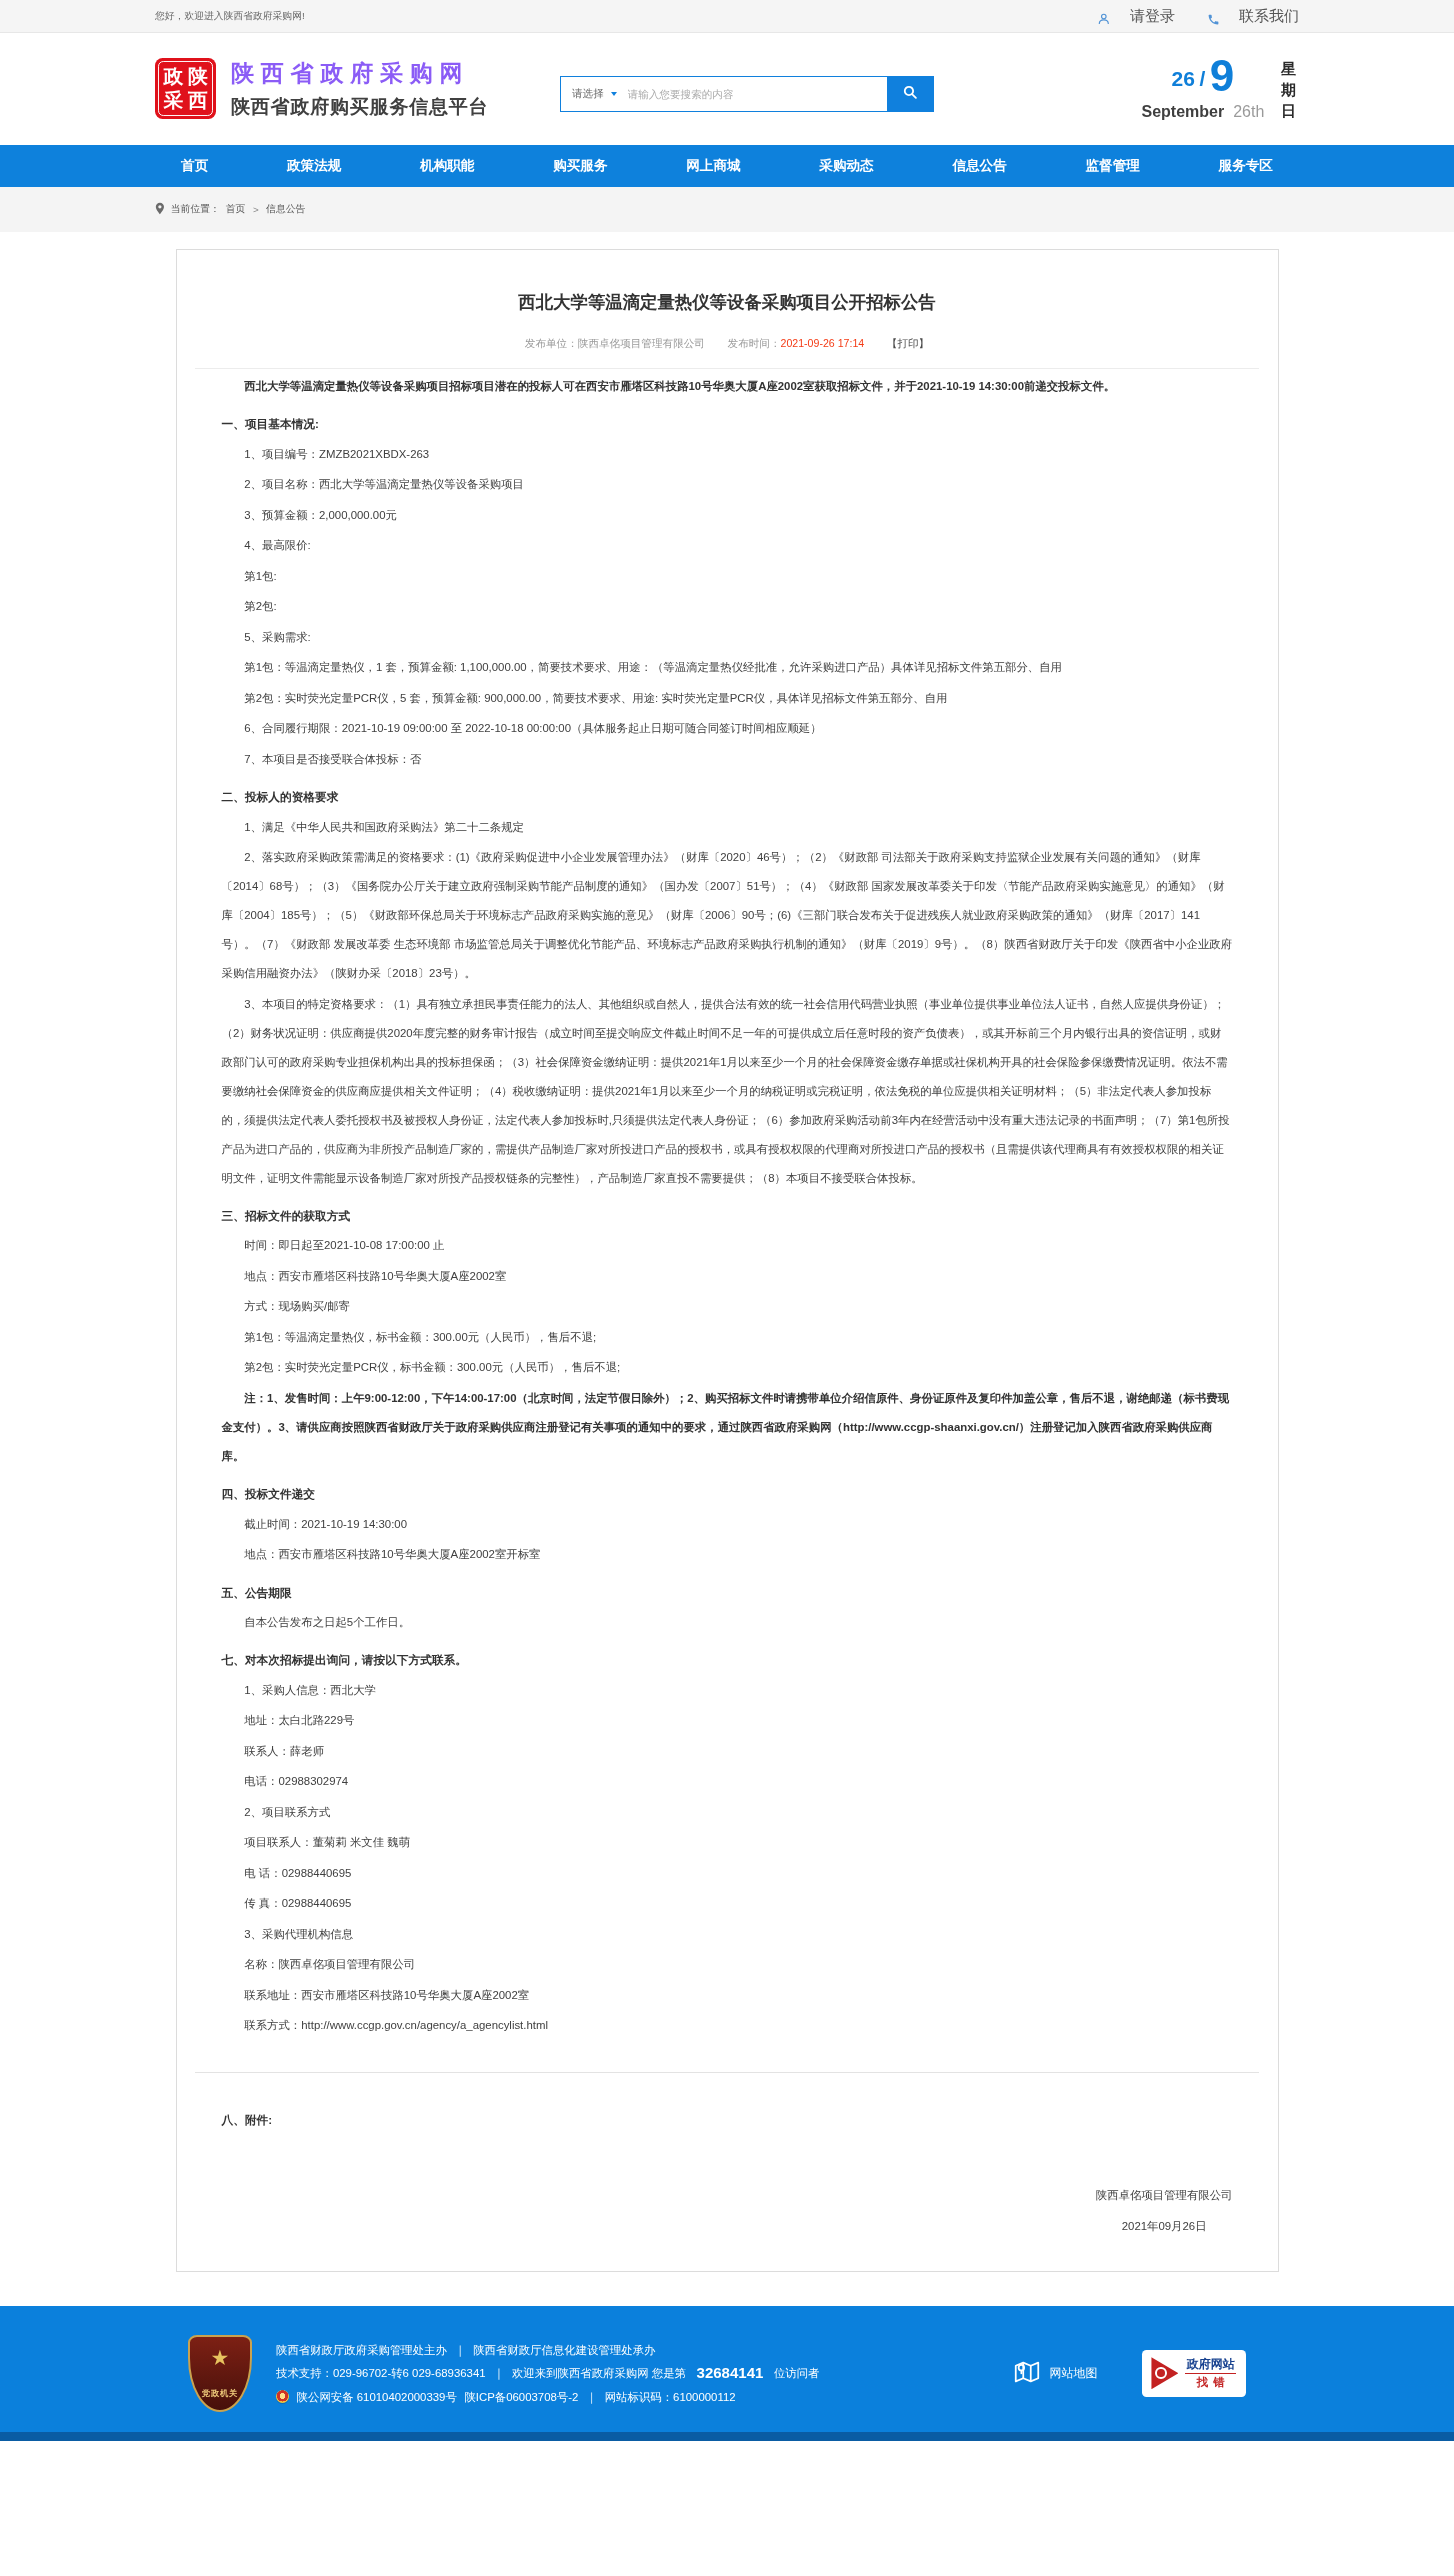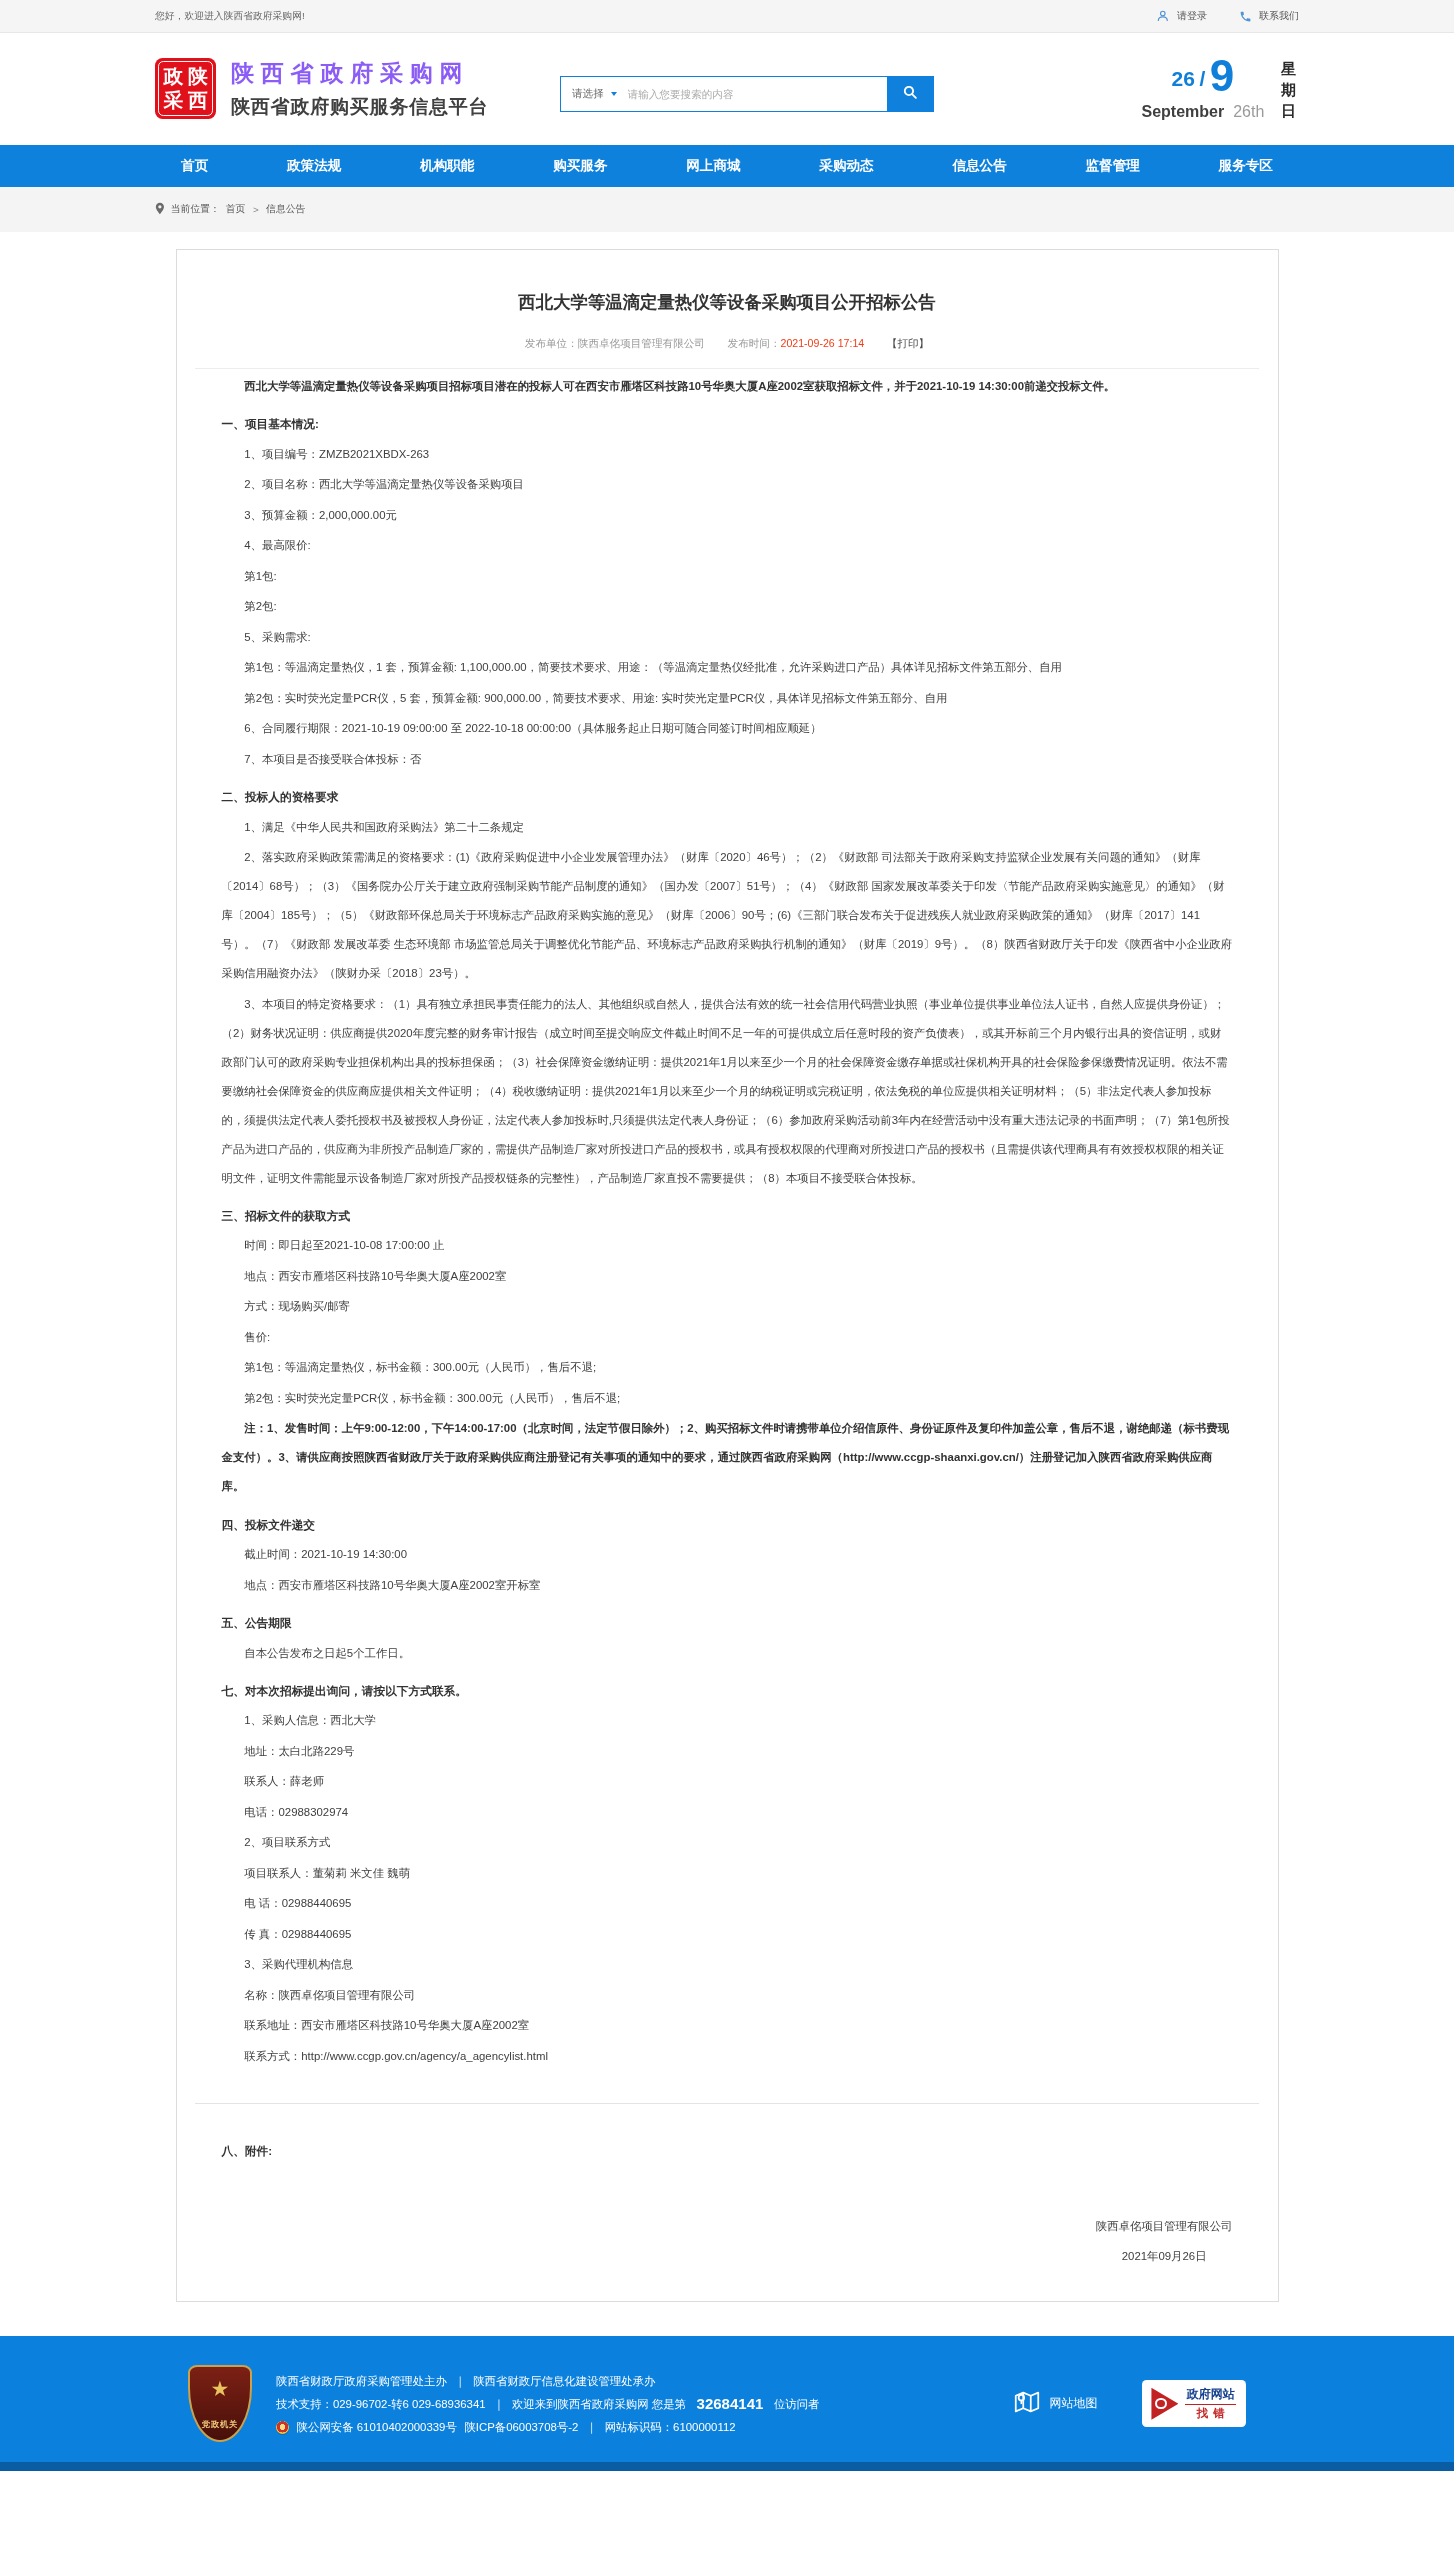--- a/index.html
+++ b/index.html
@@ -5,21 +5,21 @@
   * { box-sizing: border-box; }
   html,body { margin:0; padding:0; background:#fff; }
   body { width:1454px; font-family:"Liberation Sans","DejaVu Sans",sans-serif; color:#404040; }
   .container { width:1144px; margin:0 auto; }
 
   
   .topbar { height:33px; background:#f5f5f5; border-bottom:0.8px solid #e7e7e7; }
   .topbar .container { height:100%; display:flex; align-items:center; justify-content:space-between; }
   .topbar-welcome { font-size:9.8px; color:#666; }
   .topbar-right { display:flex; align-items:center; gap:32px; }
-  .topbar-link { display:flex; align-items:center; gap:7px; font-size:10px; color:#555; cursor:pointer; }
+  .topbar-link { display:flex; align-items:flex-end; gap:19px; font-size:15px; color:#555; cursor:pointer; }
   .topbar-link svg { display:block; }
 
   
   .header { height:112px; background:#fff; }
   .header .container { height:100%; display:flex; align-items:center; }
   .logo-block { display:flex; align-items:center; cursor:pointer; }
   .seal { position:relative; width:61px; height:61px; background:#e0111b; border-radius:7.6px;
           display:grid; grid-template-columns:1fr 1fr; place-items:center; padding:6px; flex:none; }
   .seal::after { content:""; position:absolute; inset:3px; border:1.5px solid rgba(255,255,255,.95); border-radius:5.3px; }
   .seal span { color:#fff; font-size:19.7px; font-weight:700; line-height:1; font-family:"DejaVu Serif","Liberation Serif",serif; }
@@ -236,21 +236,20 @@
         <p class="p">6、合同履行期限：2021-10-19 09:00:00 至 2022-10-18 00:00:00（具体服务起止日期可随合同签订时间相应顺延）</p>
         <p class="p">7、本项目是否接受联合体投标：否</p>
         <p class="h">二、投标人的资格要求</p>
         <p class="p">1、满足《中华人民共和国政府采购法》第二十二条规定</p>
         <p class="p">2、落实政府采购政策需满足的资格要求：(1)《政府采购促进中小企业发展管理办法》（财库〔2020〕46号）；（2）《财政部 司法部关于政府采购支持监狱企业发展有关问题的通知》（财库〔2014〕68号）；（3）《国务院办公厅关于建立政府强制采购节能产品制度的通知》（国办发〔2007〕51号）；（4）《财政部 国家发展改革委关于印发〈节能产品政府采购实施意见〉的通知》（财库〔2004〕185号）；（5）《财政部环保总局关于环境标志产品政府采购实施的意见》（财库〔2006〕90号；(6)《三部门联合发布关于促进残疾人就业政府采购政策的通知》（财库〔2017〕141号）。（7）《财政部 发展改革委 生态环境部 市场监管总局关于调整优化节能产品、环境标志产品政府采购执行机制的通知》（财库〔2019〕9号）。（8）陕西省财政厅关于印发《陕西省中小企业政府采购信用融资办法》（陕财办采〔2018〕23号）。</p>
         <p class="p">3、本项目的特定资格要求：（1）具有独立承担民事责任能力的法人、其他组织或自然人，提供合法有效的统一社会信用代码营业执照（事业单位提供事业单位法人证书，自然人应提供身份证）；（2）财务状况证明：供应商提供2020年度完整的财务审计报告（成立时间至提交响应文件截止时间不足一年的可提供成立后任意时段的资产负债表），或其开标前三个月内银行出具的资信证明，或财政部门认可的政府采购专业担保机构出具的投标担保函；（3）社会保障资金缴纳证明：提供2021年1月以来至少一个月的社会保障资金缴存单据或社保机构开具的社会保险参保缴费情况证明。依法不需要缴纳社会保障资金的供应商应提供相关文件证明；（4）税收缴纳证明：提供2021年1月以来至少一个月的纳税证明或完税证明，依法免税的单位应提供相关证明材料；（5）非法定代表人参加投标的，须提供法定代表人委托授权书及被授权人身份证，法定代表人参加投标时,只须提供法定代表人身份证；（6）参加政府采购活动前3年内在经营活动中没有重大违法记录的书面声明；（7）第1包所投产品为进口产品的，供应商为非所投产品制造厂家的，需提供产品制造厂家对所投进口产品的授权书，或具有授权权限的代理商对所投进口产品的授权书（且需提供该代理商具有有效授权权限的相关证明文件，证明文件需能显示设备制造厂家对所投产品授权链条的完整性），产品制造厂家直投不需要提供；（8）本项目不接受联合体投标。</p>
         <p class="h">三、招标文件的获取方式</p>
         <p class="p">时间：即日起至2021-10-08 17:00:00 止</p>
         <p class="p">地点：西安市雁塔区科技路10号华奥大厦A座2002室</p>
         <p class="p">方式：现场购买/邮寄</p>
-        <p class="p">售价:</p>
         <p class="p">第1包：等温滴定量热仪，标书金额：300.00元（人民币），售后不退;</p>
         <p class="p">第2包：实时荧光定量PCR仪，标书金额：300.00元（人民币），售后不退;</p>
         <p class="b">注：1、发售时间：上午9:00-12:00，下午14:00-17:00（北京时间，法定节假日除外）；2、购买招标文件时请携带单位介绍信原件、身份证原件及复印件加盖公章，售后不退，谢绝邮递（标书费现金支付）。3、请供应商按照陕西省财政厅关于政府采购供应商注册登记有关事项的通知中的要求，通过陕西省政府采购网（http://www.ccgp-shaanxi.gov.cn/）注册登记加入陕西省政府采购供应商库。</p>
         <p class="h">四、投标文件递交</p>
         <p class="p">截止时间：2021-10-19 14:30:00</p>
         <p class="p">地点：西安市雁塔区科技路10号华奥大厦A座2002室开标室</p>
         <p class="h">五、公告期限</p>
         <p class="p">自本公告发布之日起5个工作日。</p>
         <p class="h">七、对本次招标提出询问，请按以下方式联系。</p>
         <p class="p">1、采购人信息：西北大学</p>

